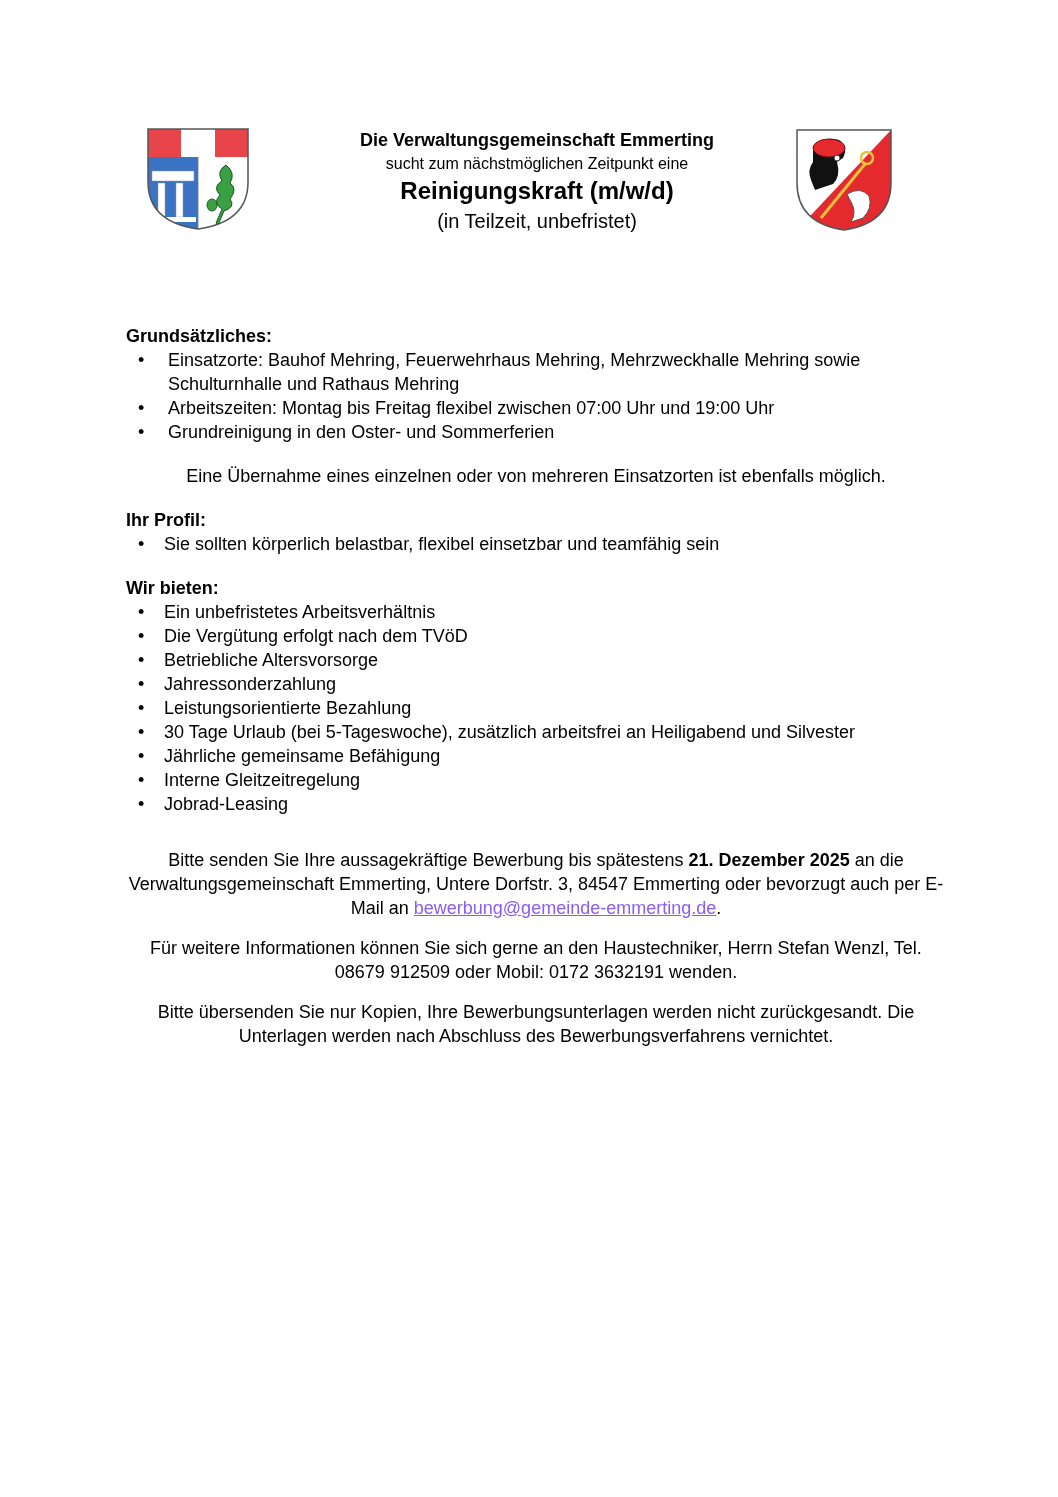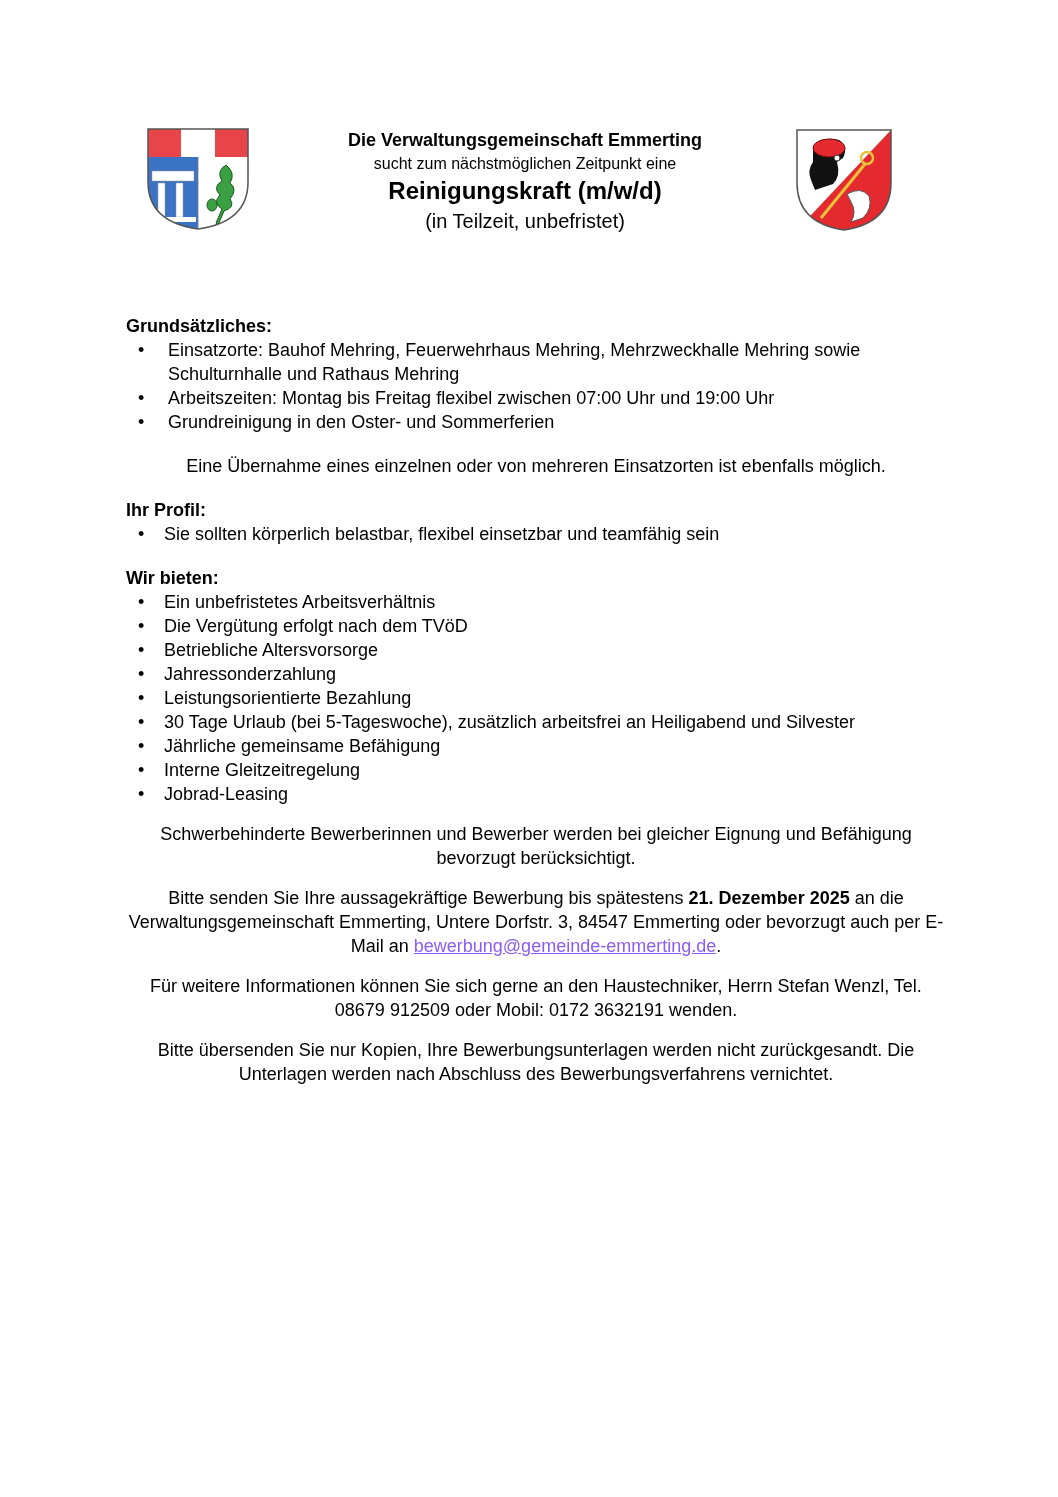--- a/index.html
+++ b/index.html
@@ -3,27 +3,27 @@
 <meta charset="utf-8">
 <style>
   html, body { margin: 0; padding: 0; background: #ffffff; }
   body {
     width: 1058px; height: 1497px; position: relative; overflow: hidden;
     font-family: "Liberation Sans", sans-serif; color: #000;
   }
   .crest { position: absolute; }
   .crest-left { left: 146px; top: 127px; width: 104px; height: 104px; }
   .crest-right { left: 795px; top: 128px; width: 98px; height: 104px; }
-  .header { position: absolute; left: 300px; top: 128px; width: 450px; text-align: center; }
+  .header { position: absolute; left: 312px; top: 128px; width: 450px; text-align: center; }
   .org { font-weight: bold; font-size: 18px; line-height: 24px; }
   .intro { font-size: 16px; line-height: 24px; }
   .job-title { font-weight: bold; font-size: 24px; line-height: 30px; }
   .job-sub { font-size: 20px; line-height: 30px; }
 
-  .content { position: absolute; left: 126px; top: 314px; width: 820px; font-size: 18px; line-height: 24px; }
+  .content { position: absolute; left: 126px; top: 324px; width: 820px; font-size: 18px; line-height: 24px; }
   .h { font-weight: bold; font-size: 18px; line-height: 24px; margin: 0; }
   ul { margin: 0; padding: 0; list-style: none; }
   li { position: relative; padding-left: 42px; }
   li .bullet { position: absolute; left: 12px; top: 0; }
   li.narrow { padding-left: 38px; }
   p { margin: 0; text-align: center; }
   .gap { height: 20px; }
   .gap-s { height: 16px; }
   a.mail { color: #8b5cf6; text-decoration: underline; }
 </style>
@@ -102,21 +102,20 @@
     <li class="narrow"><span class="bullet">•</span><span>Betriebliche Altersvorsorge</span></li>
     <li class="narrow"><span class="bullet">•</span><span>Jahressonderzahlung</span></li>
     <li class="narrow"><span class="bullet">•</span><span>Leistungsorientierte Bezahlung</span></li>
     <li class="narrow"><span class="bullet">•</span><span>30 Tage Urlaub (bei 5-Tageswoche), zusätzlich arbeitsfrei an Heiligabend und Silvester</span></li>
     <li class="narrow"><span class="bullet">•</span><span>Jährliche gemeinsame Befähigung</span></li>
     <li class="narrow"><span class="bullet">•</span><span>Interne Gleitzeitregelung</span></li>
     <li class="narrow"><span class="bullet">•</span><span>Jobrad-Leasing</span></li>
   </ul>
   <div class="gap-s"></div>
 
-  <p>Schwerbehinderte Bewerberinnen und Bewerber werden bei gleicher Eignung und Befähigung bevorzugt berücksichtigt.</p>
   <div class="gap-s"></div>
 
   <p><span>Bitte senden Sie Ihre aussagekräftige Bewerbung bis spätestens </span><b>21. Dezember 2025</b><span> an die Verwaltungsgemeinschaft Emmerting, Untere Dorfstr. 3, 84547 Emmerting oder bevorzugt auch per E-Mail an </span><a class="mail" href="mailto:bewerbung@gemeinde-emmerting.de">bewerbung@gemeinde-emmerting.de</a><span>.</span></p>
   <div class="gap-s"></div>
 
   <p>Für weitere Informationen können Sie sich gerne an den Haustechniker, Herrn Stefan Wenzl, Tel. 08679 912509 oder Mobil: 0172 3632191 wenden.</p>
   <div class="gap-s"></div>
 
   <p>Bitte übersenden Sie nur Kopien, Ihre Bewerbungsunterlagen werden nicht zurückgesandt. Die Unterlagen werden nach Abschluss des Bewerbungsverfahrens vernichtet.</p>
 </div>

